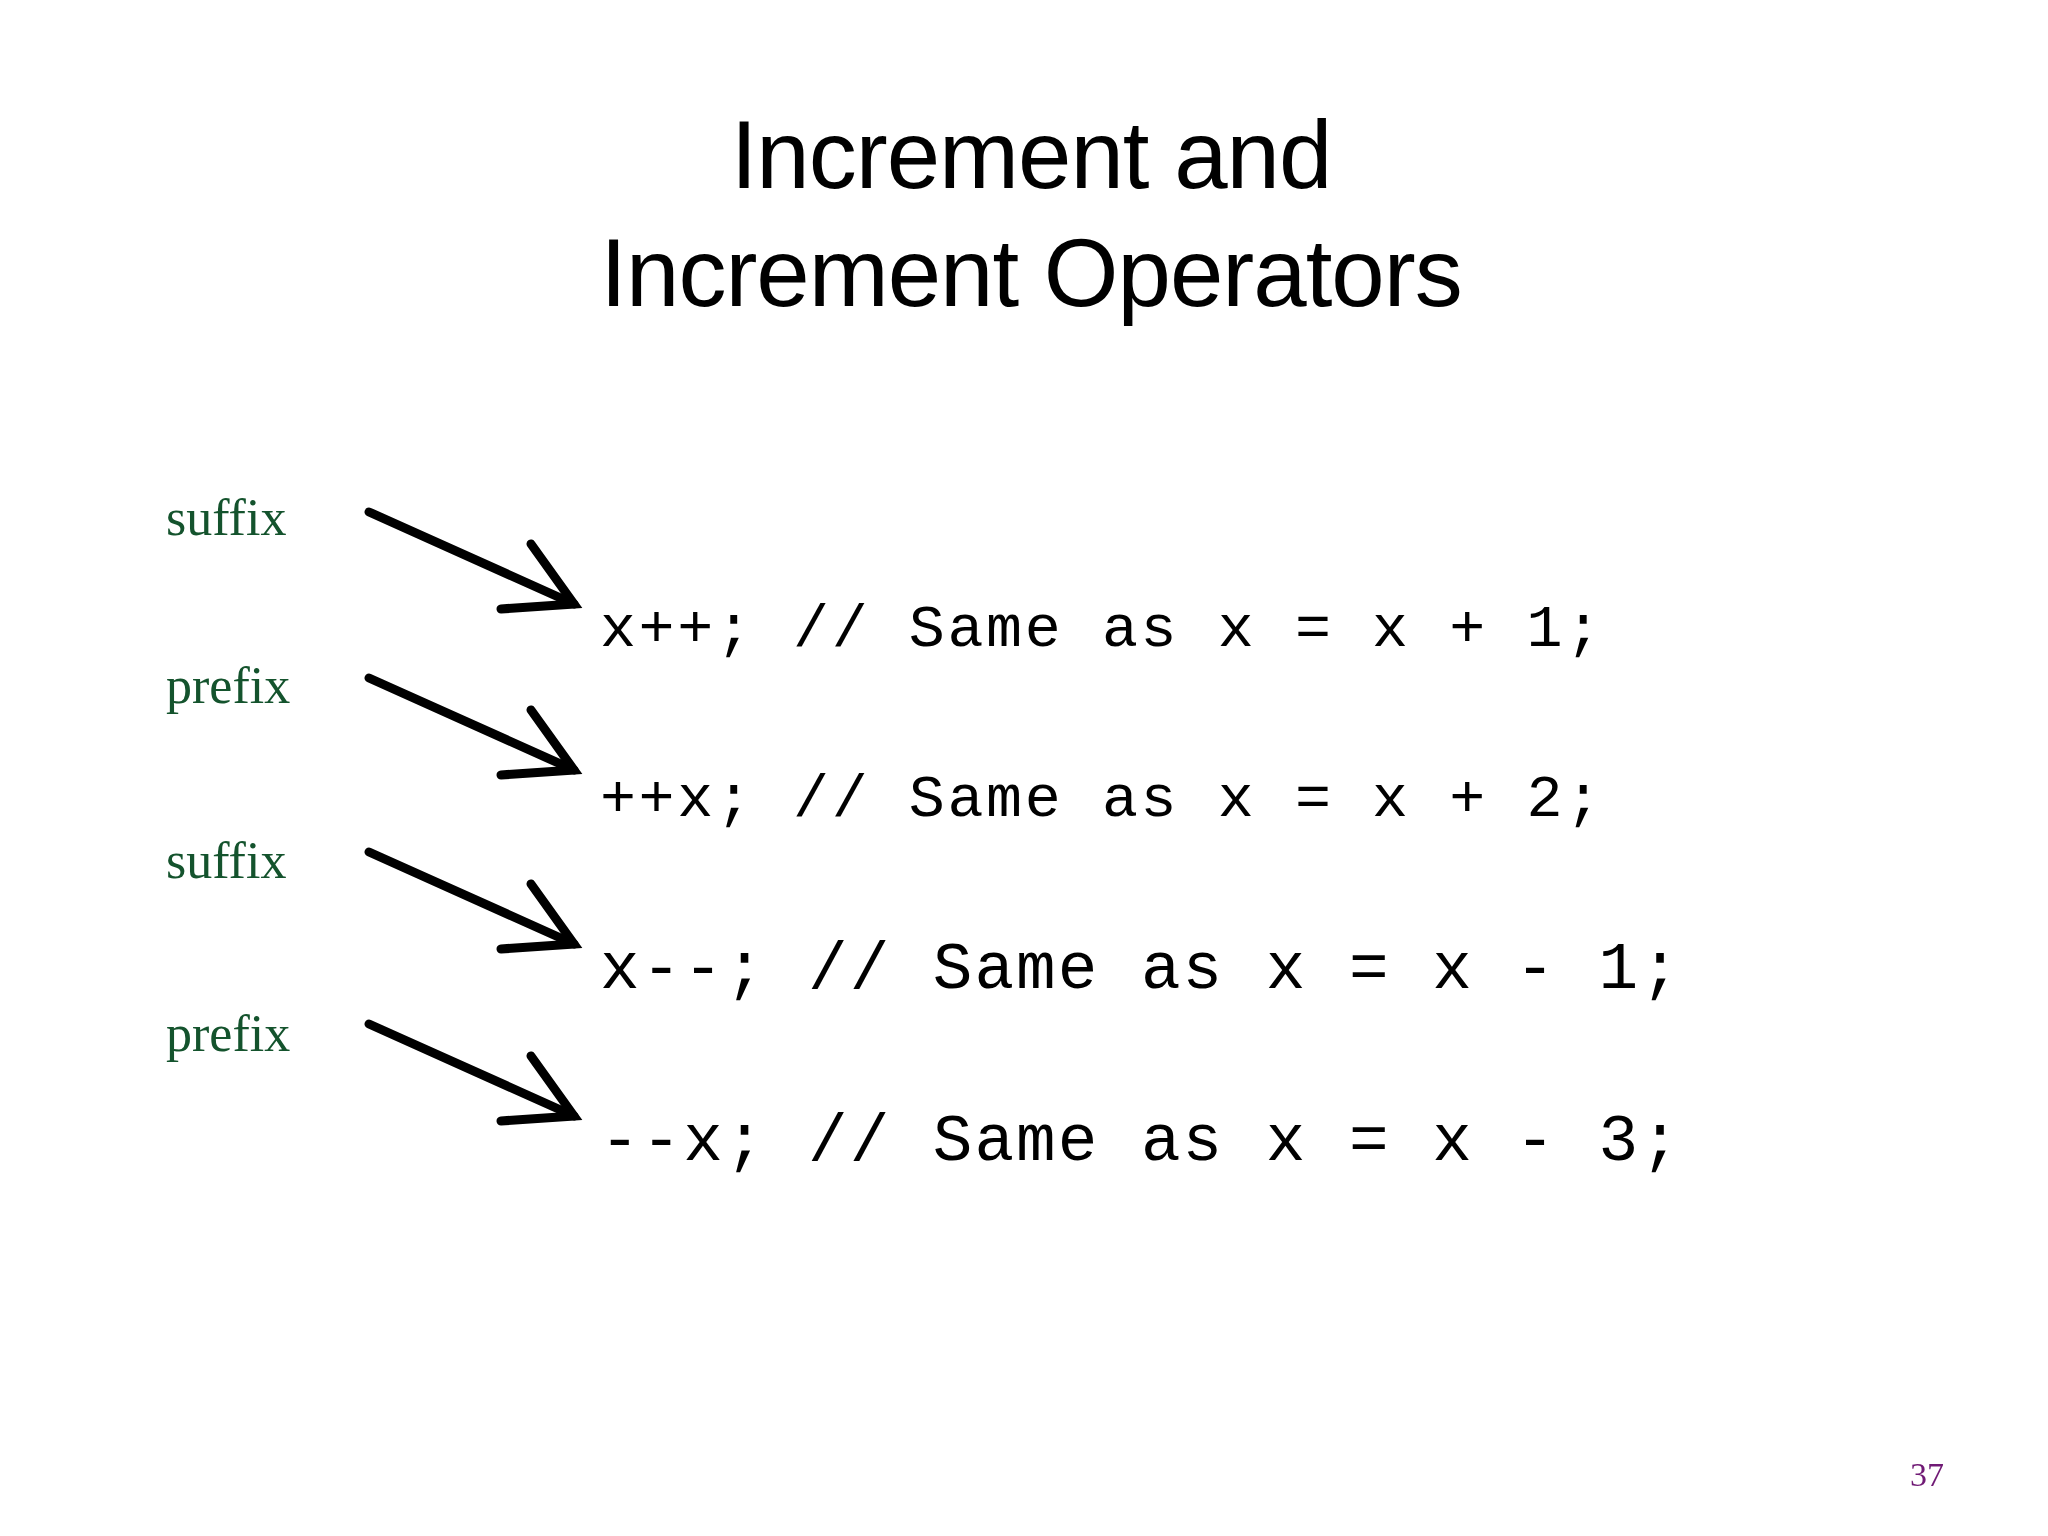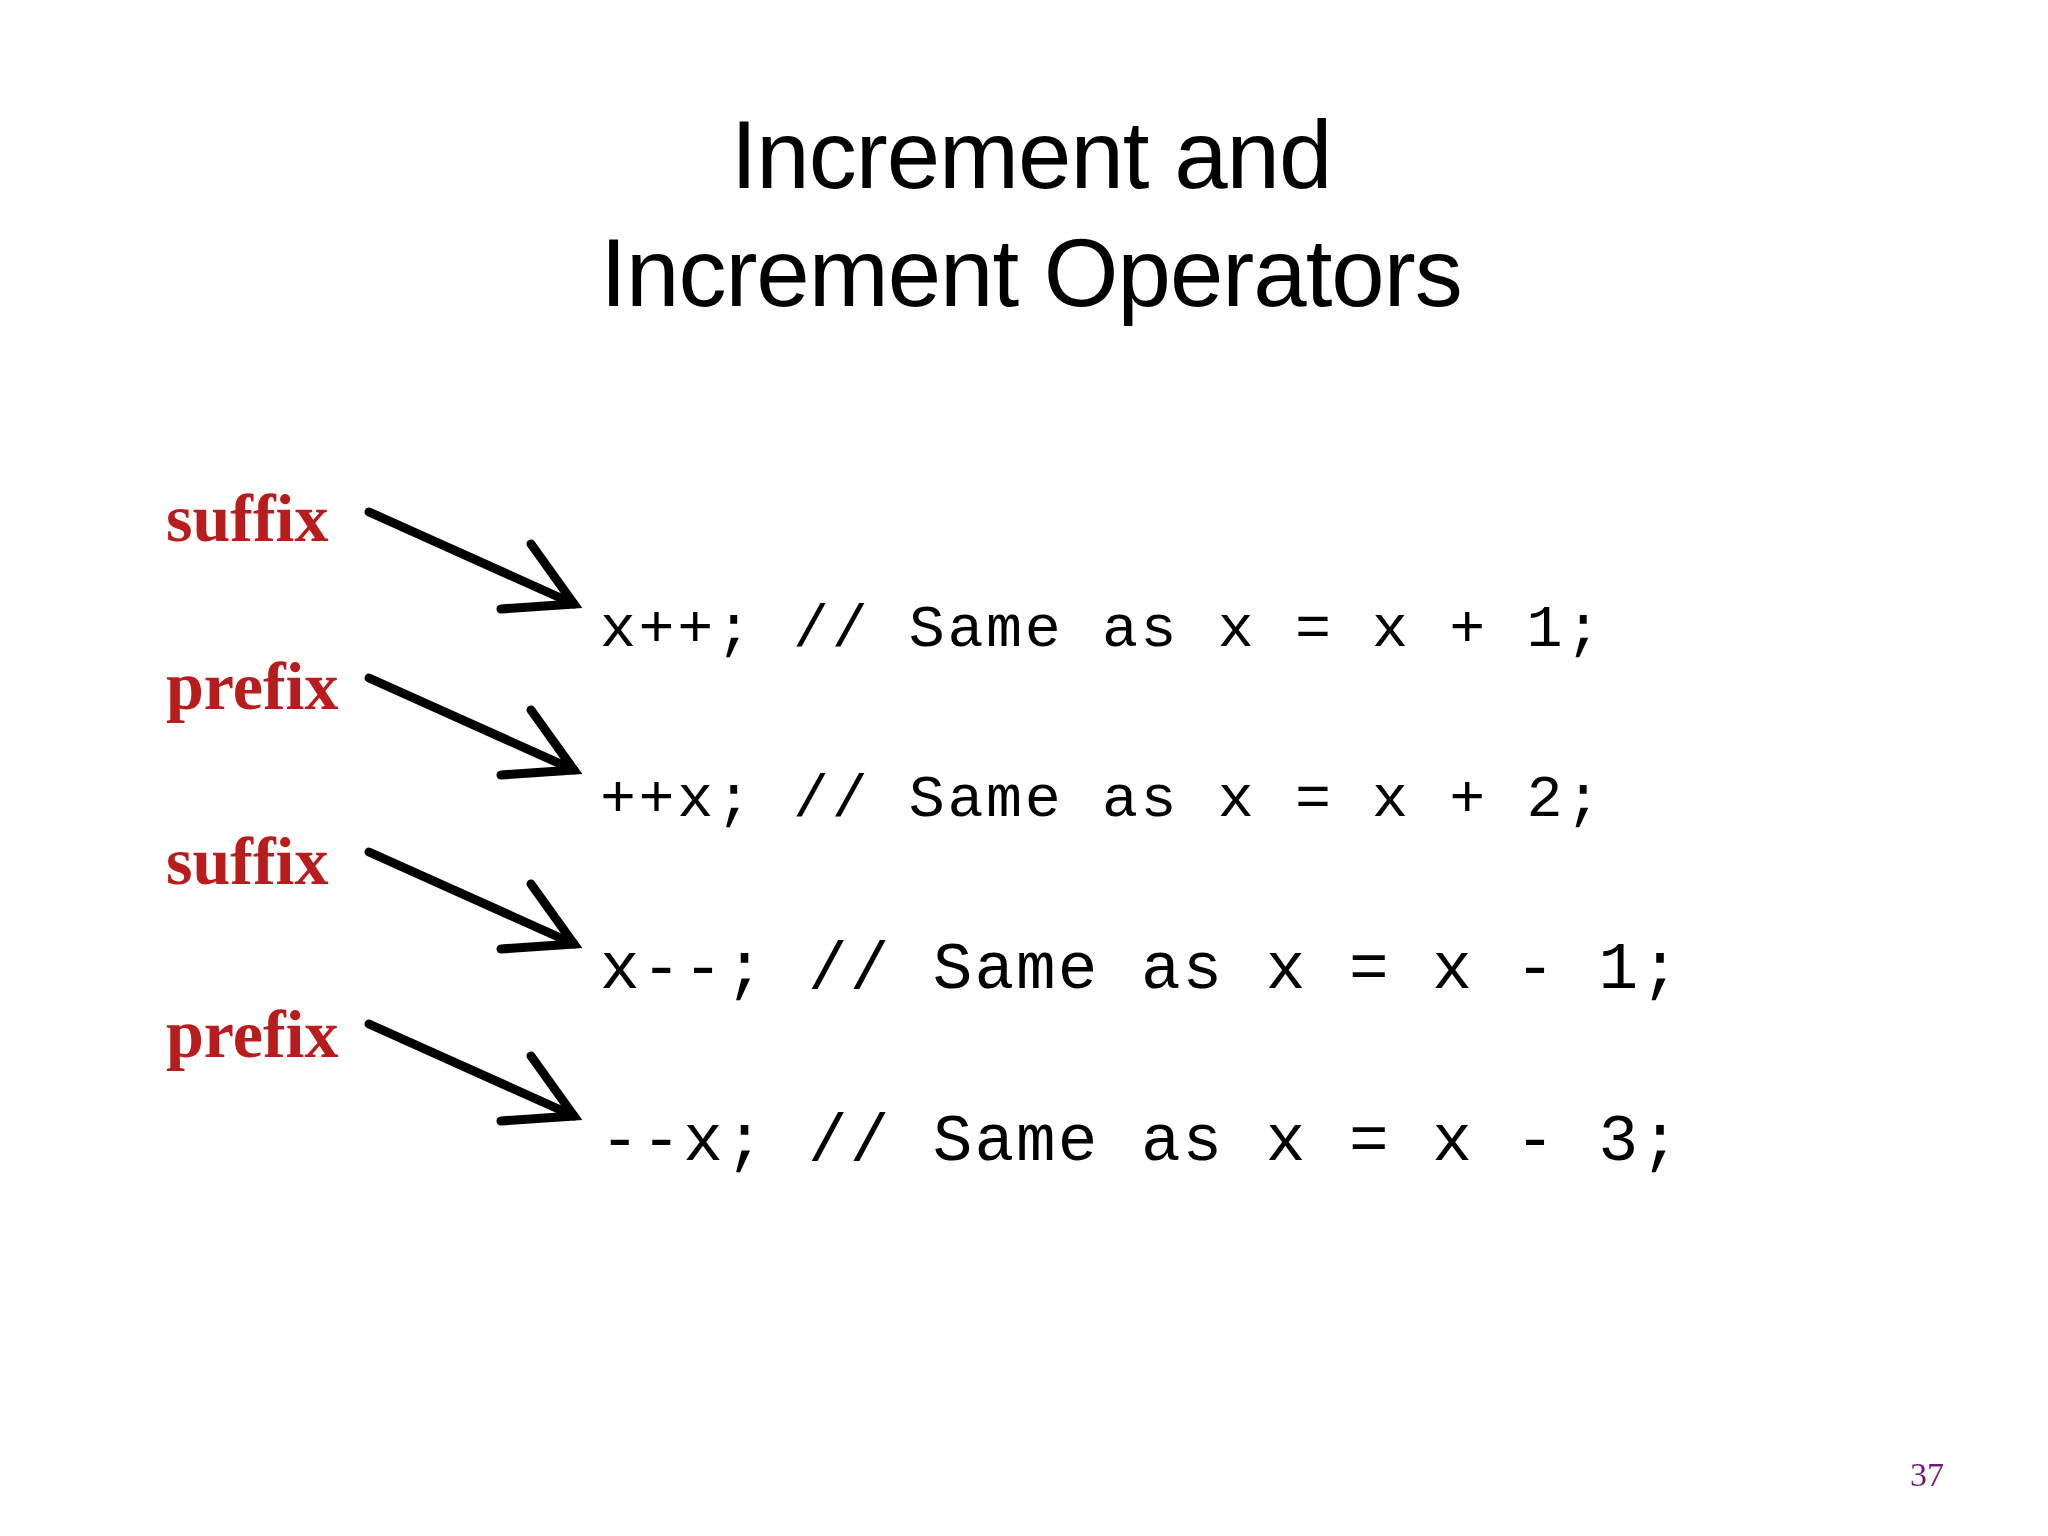--- a/index.html
+++ b/index.html
@@ -32,24 +32,24 @@
     line-height: 118px;
     letter-spacing: -1px;
     color: #000000;
     white-space: pre;
   }
 
   
   .anno-label {
     position: absolute;
     font-family: "Liberation Serif", serif;
-    font-weight: 700;
-    font-size: 68px;
+    font-weight: 400;
+    font-size: 52px;
     line-height: 62px;
-    color: #b91c1c;
+    color: #14532d;
     white-space: pre;
     left: 166px;
   }
   .anno-arrow {
     position: absolute;
     left: 355px;
     width: 240px;
     height: 120px;
   }
   .anno-arrow svg {

